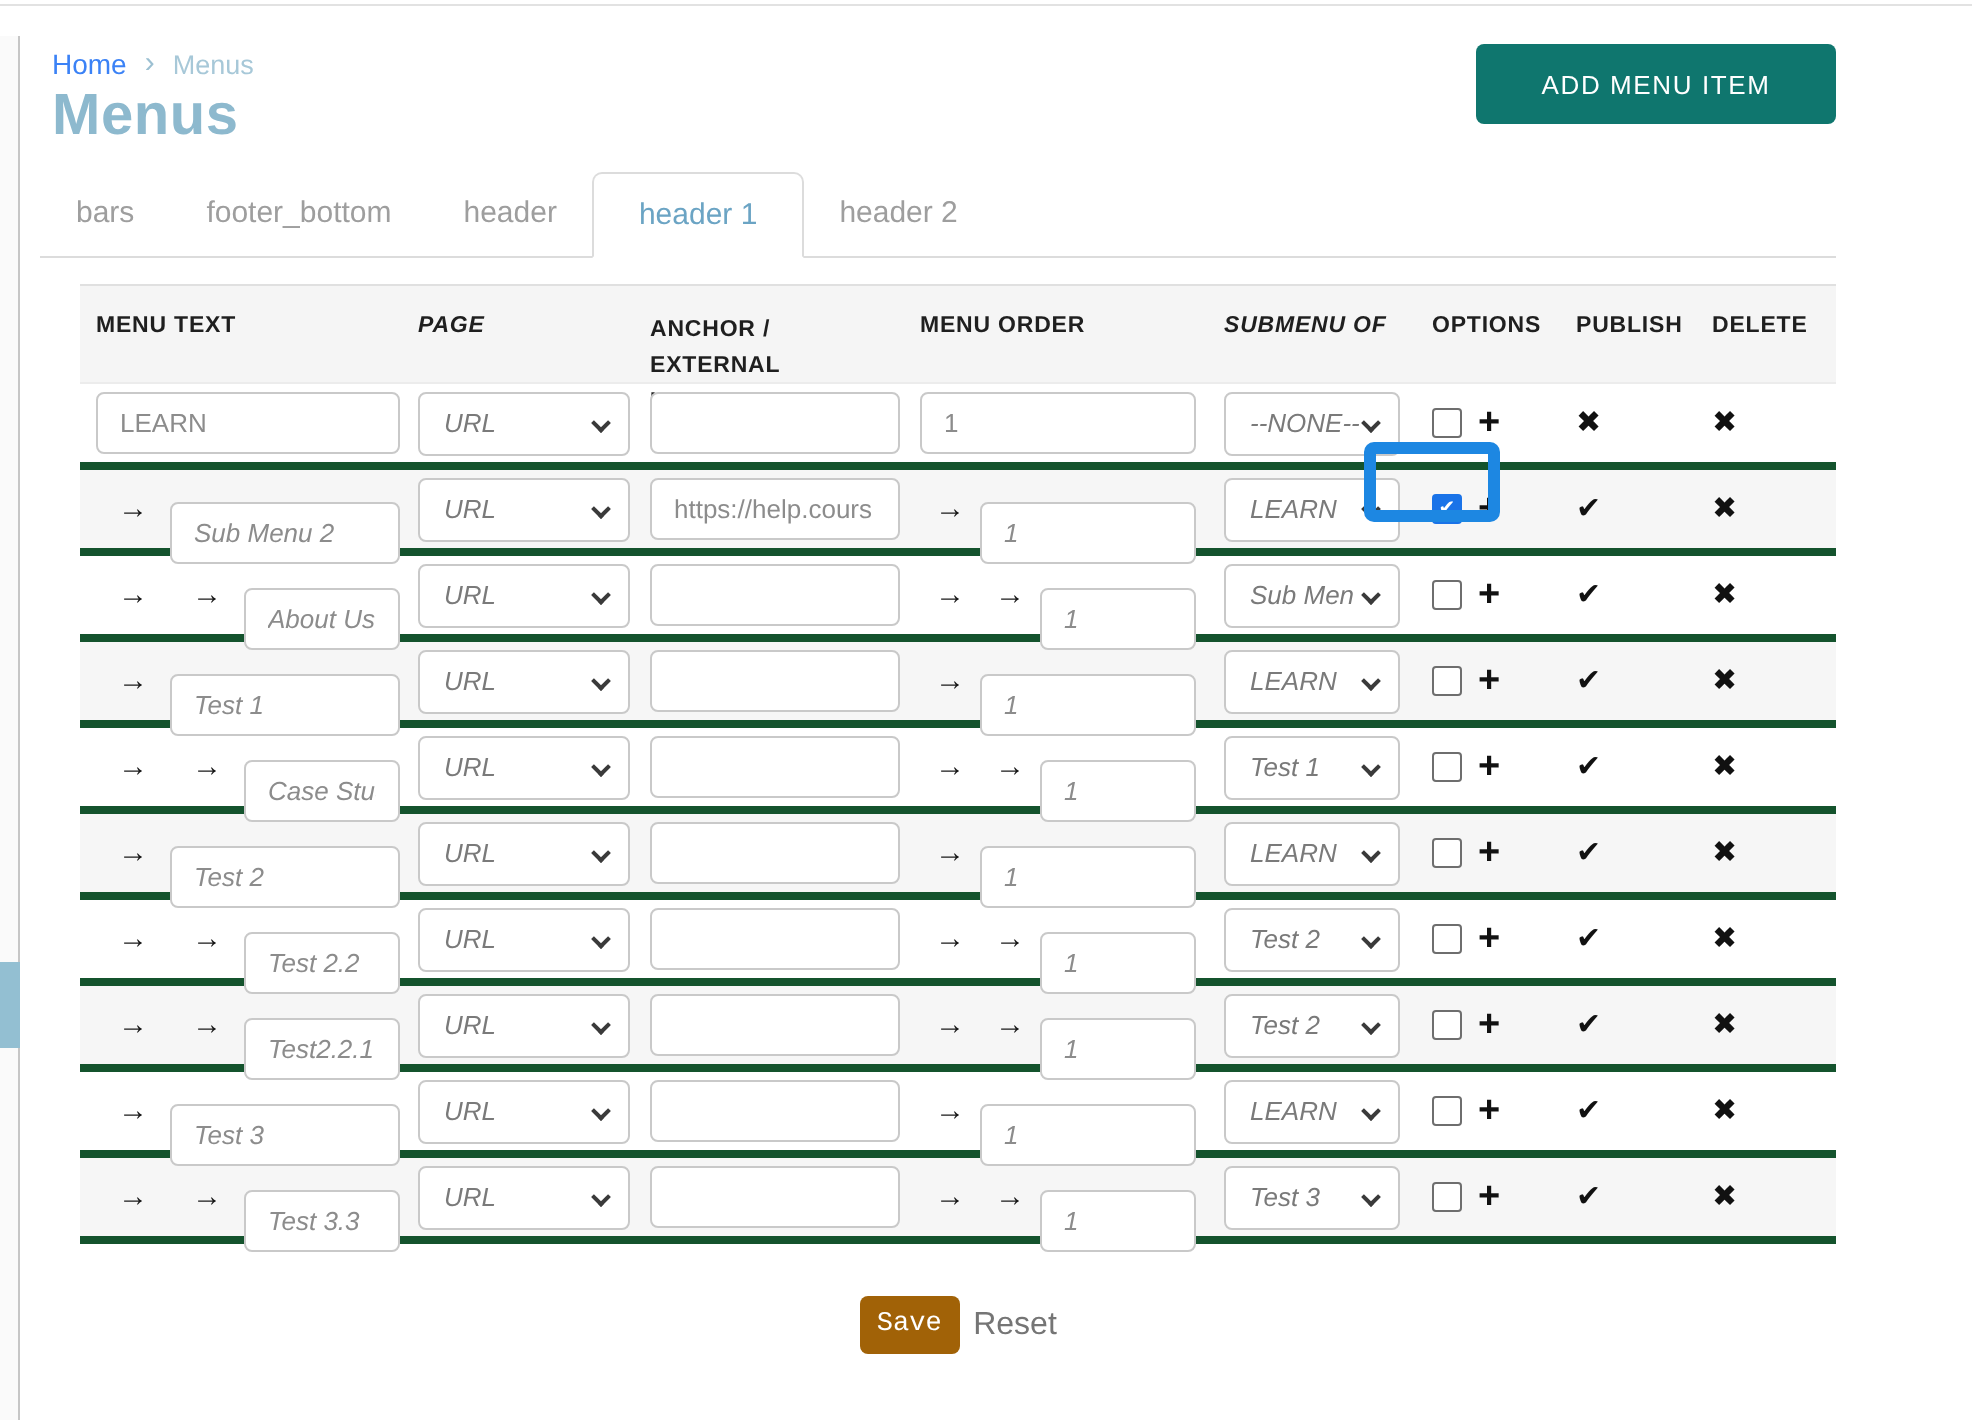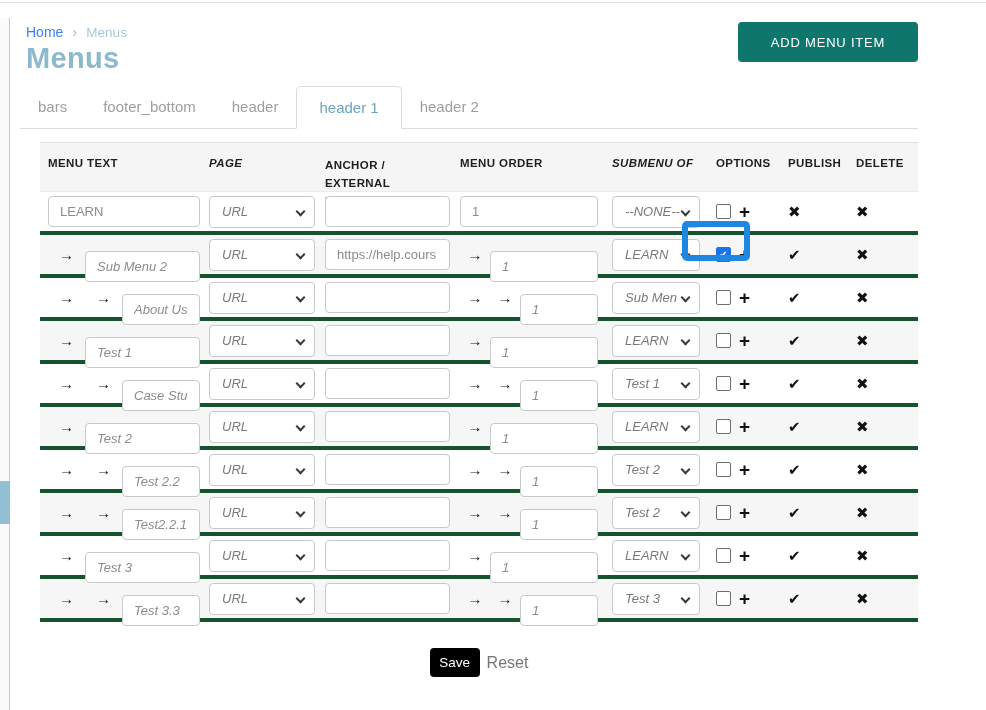--- a/index.html
+++ b/index.html
@@ -86,22 +86,22 @@
   .cbox.checked { background: #1a73e8; border-color: #1a73e8; }
   .plus { margin-left: 8px; font-size: 19px; font-weight: 900; color: #111; cursor: pointer; line-height: 1; }
 
   .glyph { font-size: 15px; font-weight: 700; color: #111; cursor: pointer; }
 
   .hl-box { position: absolute; left: -34px; top: -24px; width: 68px; height: 40px;
     border: 6px solid #1d87e2; border-radius: 5px; pointer-events: none; z-index: 4; }
 
   
   .actions { position: absolute; left: 30px; top: 648px; width: 878px; display: flex; justify-content: center; align-items: center; }
-  .save-btn { width: 50px; height: 29px; background: #000000; color: #fff; border: none; border-radius: 4px;
-    font-size: 13.5px; font-family: Liberation Sans, sans-serif; cursor: pointer; }
+  .save-btn { width: 50px; height: 29px; background: #a16207; color: #fff; border: none; border-radius: 4px;
+    font-size: 13.5px; font-family: Liberation Mono, monospace; cursor: pointer; }
   .reset-link { margin-left: 7px; color: #757575; font-size: 16px; cursor: pointer; }
 </style>
 </head>
 <body>
 
 <div class="top-line"></div>
 <div class="left-rail">
   <div class="rail-thumb"></div>
 </div>
 

